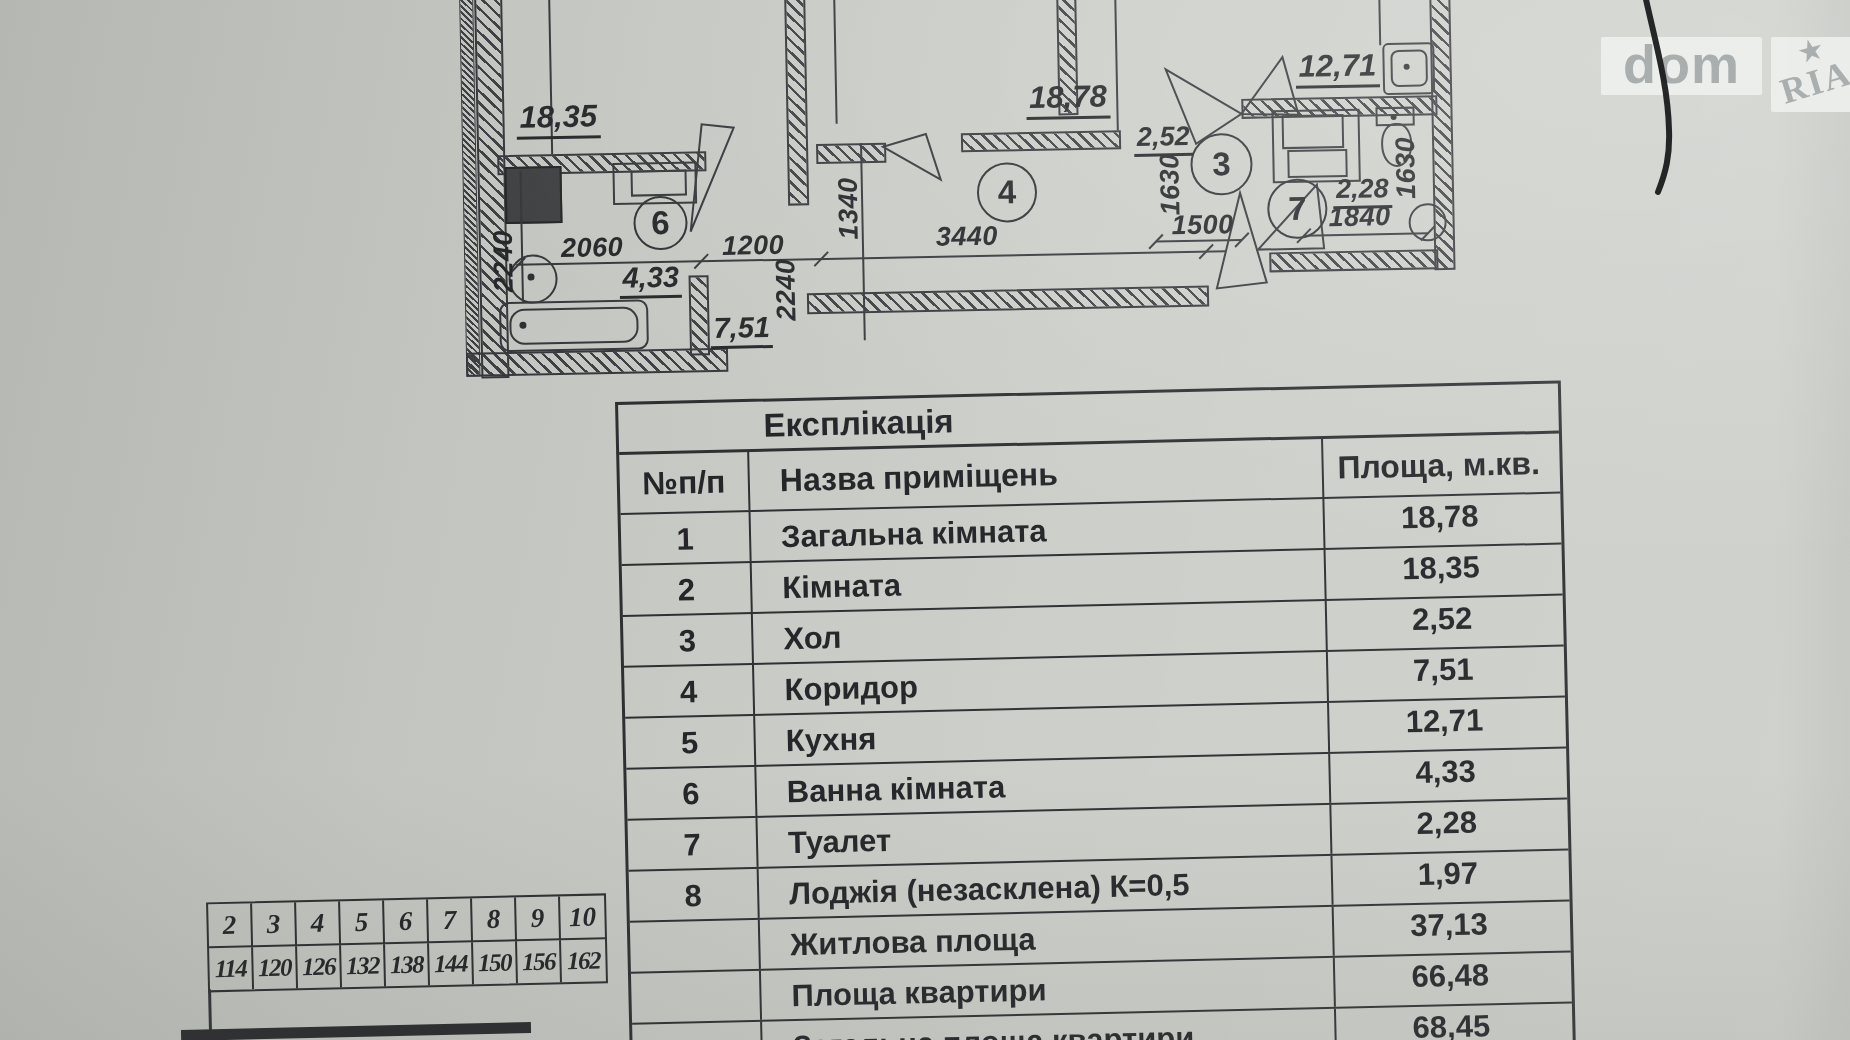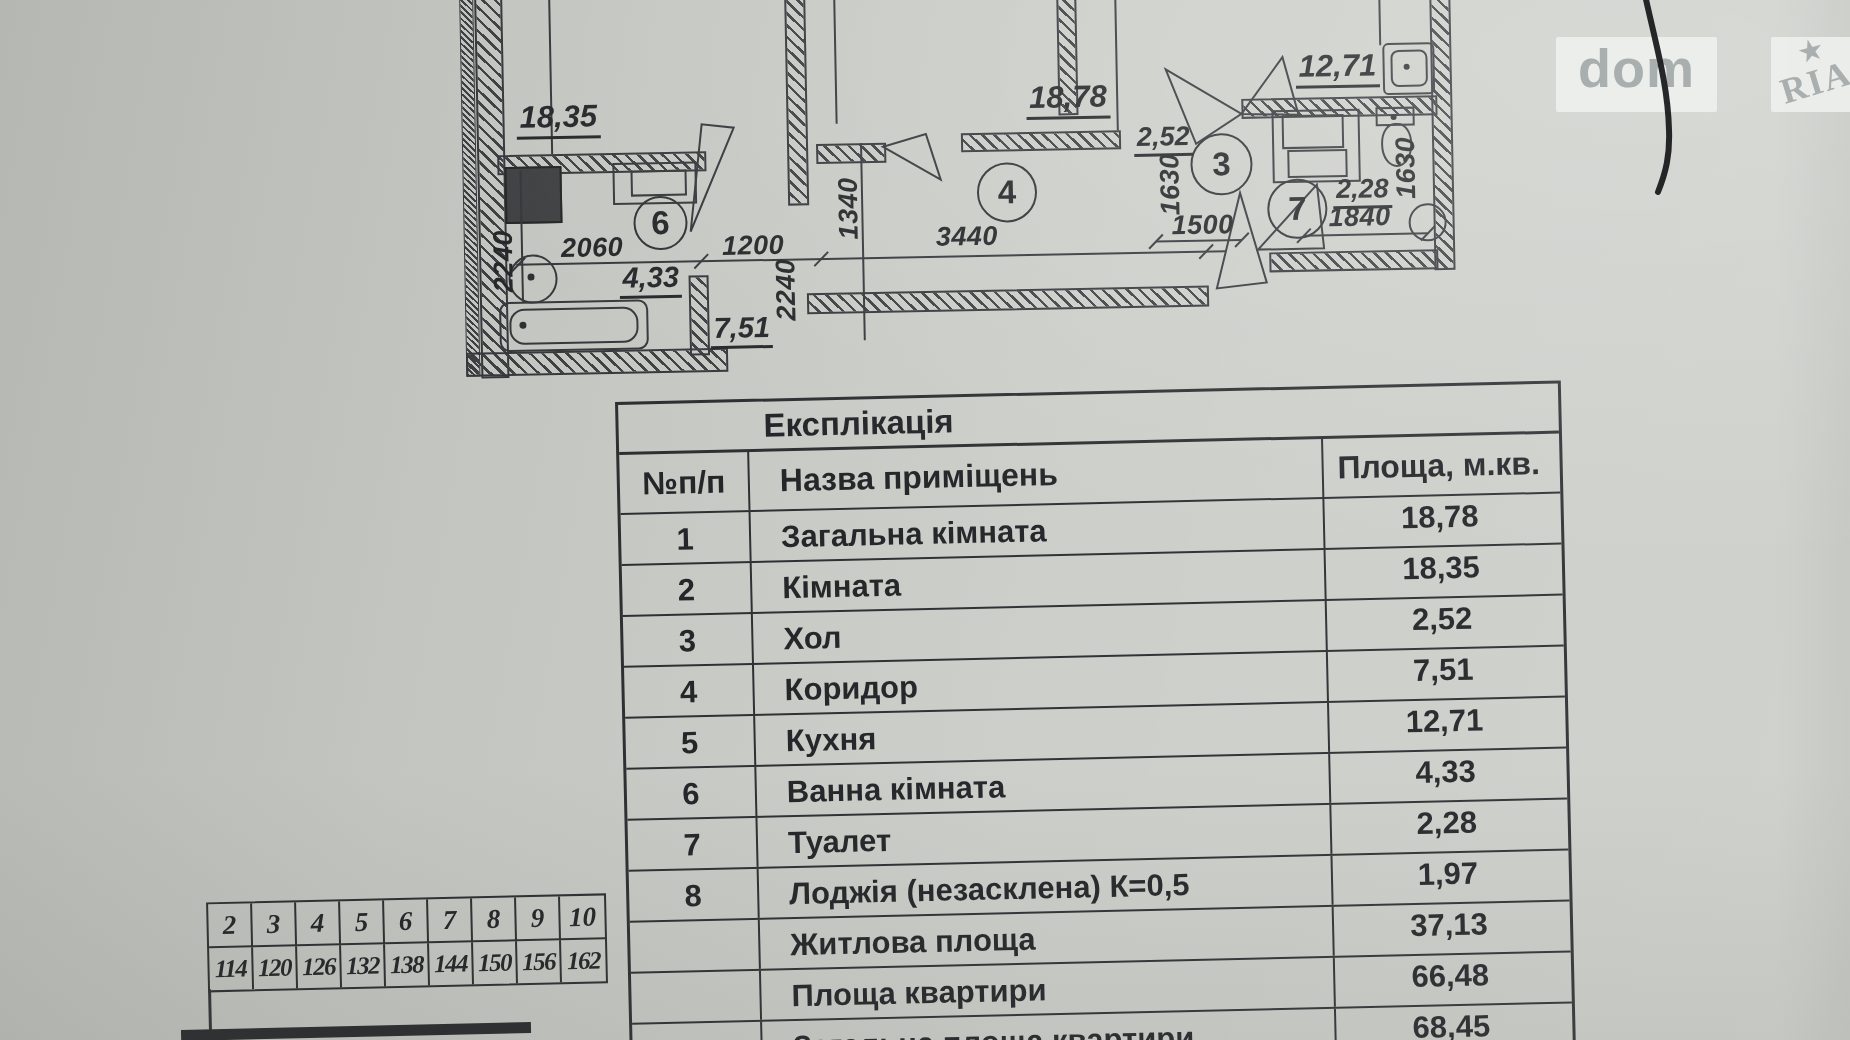--- a/index.html
+++ b/index.html
@@ -61,21 +61,21 @@
   .floors-table .fc{height:42px;border-right:2px solid #2a2a2e;border-bottom:2px solid #2a2a2e;
         display:flex;align-items:center;justify-content:center;
         font-family:"Liberation Serif","DejaVu Serif",serif;font-style:italic;font-weight:bold;
         font-size:27px;color:#202024;}
   .floors-table .fc:nth-child(9n){border-right:none;}
   .floors-table .fc.v{font-size:25px;letter-spacing:-1.5px;border-bottom:none;}
   .floors-vline{position:absolute;left:26px;top:90px;width:2.5px;height:58px;background:#2e2e33;}
   .floors-bar{position:absolute;left:-2px;top:130px;width:350px;height:11px;background:#26262a;}
   
   .wm-box{position:absolute;background:rgba(237,239,236,0.93);z-index:55;border-radius:2px;}
-  .wm-dom{left:1556px;top:37px;width:161px;height:75px;display:flex;align-items:flex-start;justify-content:center;}
+  .wm-dom{left:1601px;top:37px;width:161px;height:58px;display:flex;align-items:flex-end;justify-content:center;}
   .wm-dom span{font-weight:bold;font-size:54px;color:#a9aeae;letter-spacing:1px;}
   .wm-ria{left:1771px;top:37px;width:85px;height:75px;overflow:hidden;}
   .wm-ria .ria-text{position:absolute;left:9px;top:24px;transform:rotate(-17deg);
         font-family:"Liberation Serif","DejaVu Serif",serif;font-weight:bold;font-size:36px;
         color:#a9aeae;letter-spacing:2px;}
   .wm-ria .ria-star{position:absolute;left:26px;top:-4px;transform:rotate(-15deg);
         font-size:30px;color:#a9aeae;}
   .cable{position:absolute;left:1600px;top:0;z-index:60;pointer-events:none;}
 </style>
 </head>

